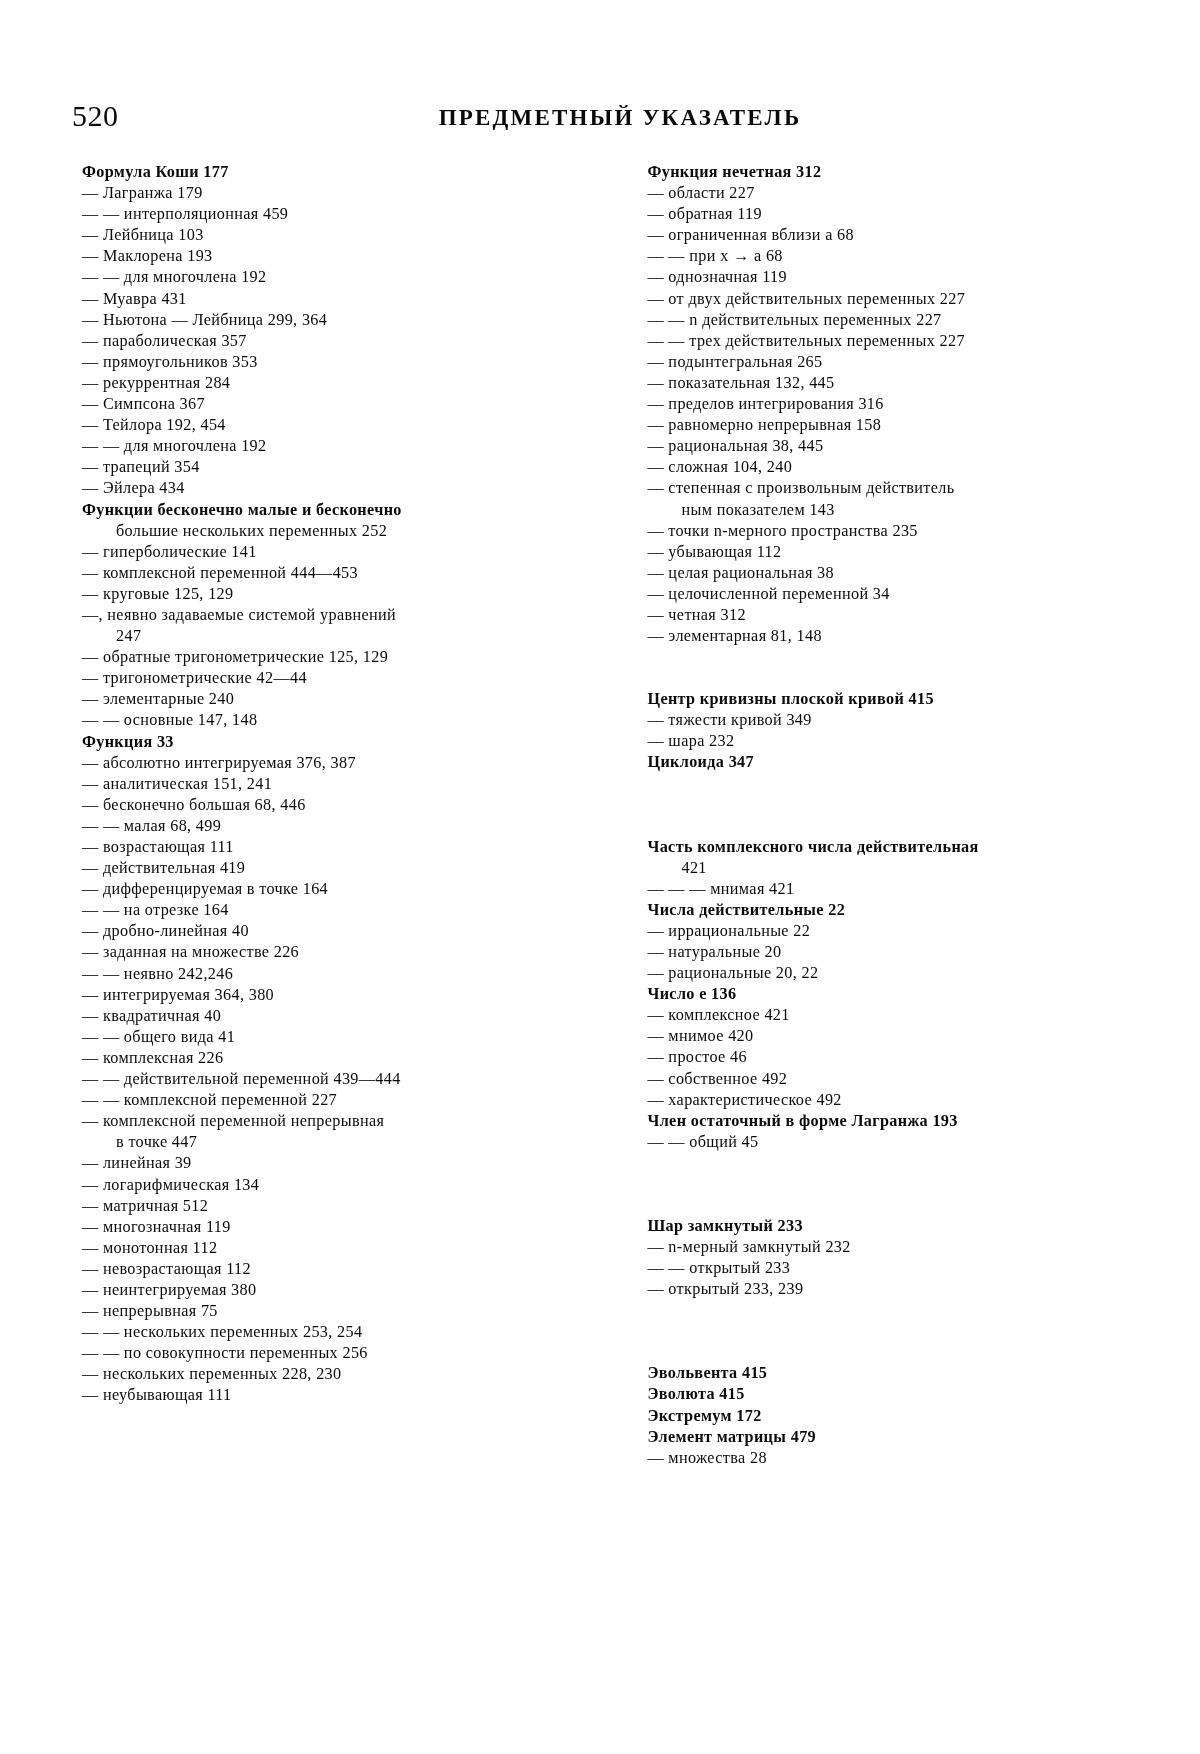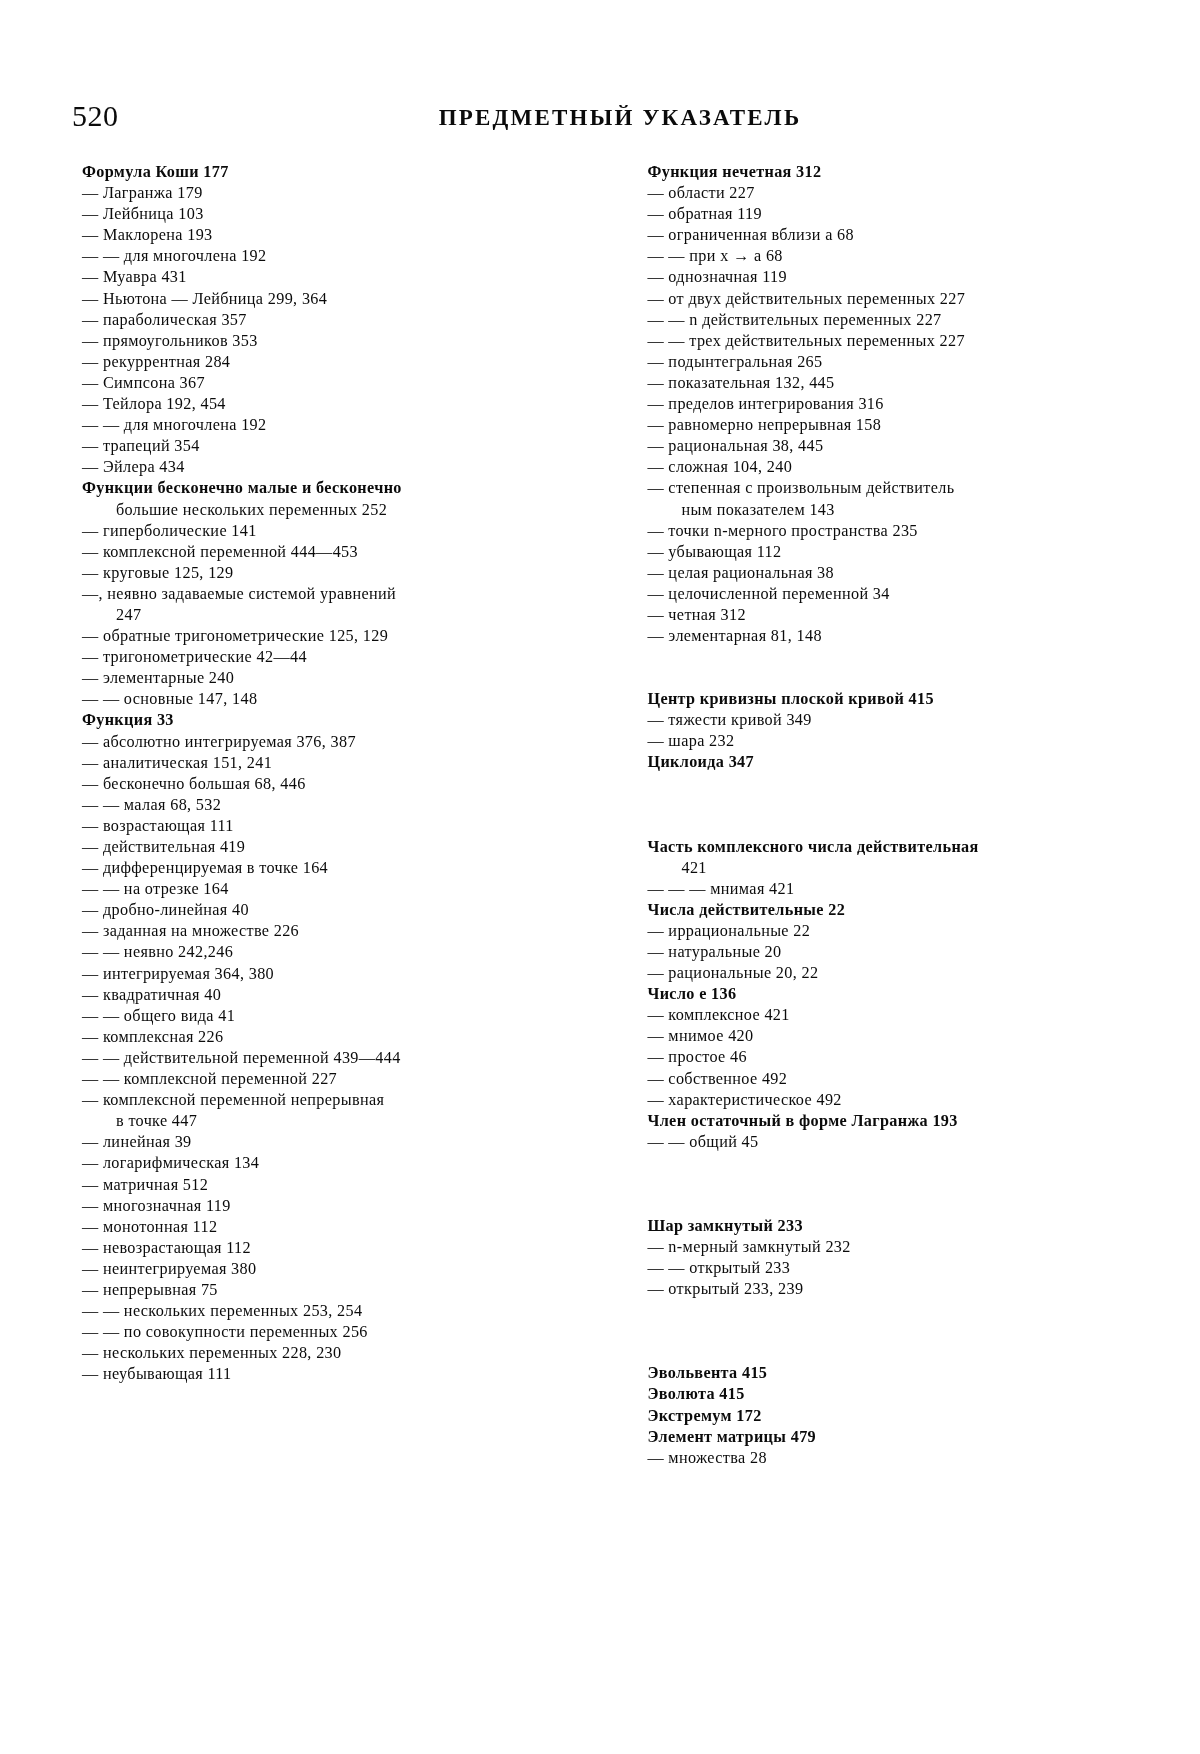--- a/index.html
+++ b/index.html
@@ -91,20 +91,21 @@
 
   <div class="header">
     <div class="page-number">520</div>
     <div class="header-title">ПРЕДМЕТНЫЙ УКАЗАТЕЛЬ</div>
   </div>
 
   <div class="columns">
     <div class="col col-left">
         <div class="entry head">Формула Коши 177</div>
         <div class="entry">— Лагранжа 179</div>
+        <div class="entry">— — интерполяционная 459</div>
         <div class="entry">— Лейбница 103</div>
         <div class="entry">— Маклорена 193</div>
         <div class="entry">— — для многочлена 192</div>
         <div class="entry">— Муавра 431</div>
         <div class="entry">— Ньютона — Лейбница 299, 364</div>
         <div class="entry">— параболическая 357</div>
         <div class="entry">— прямоугольников 353</div>
         <div class="entry">— рекуррентная 284</div>
         <div class="entry">— Симпсона 367</div>
         <div class="entry">— Тейлора 192, 454</div>
@@ -119,21 +120,21 @@
         <div class="entry">—, неявно задаваемые системой уравнений</div>
         <div class="entry cont">247</div>
         <div class="entry">— обратные тригонометрические 125, 129</div>
         <div class="entry">— тригонометрические 42—44</div>
         <div class="entry">— элементарные 240</div>
         <div class="entry">— — основные 147, 148</div>
         <div class="entry head">Функция 33</div>
         <div class="entry">— абсолютно интегрируемая 376, 387</div>
         <div class="entry">— аналитическая 151, 241</div>
         <div class="entry">— бесконечно большая 68, 446</div>
-        <div class="entry">— — малая 68, 532</div>
+        <div class="entry">— — малая 68, 499</div>
         <div class="entry">— возрастающая 111</div>
         <div class="entry">— действительная 419</div>
         <div class="entry">— дифференцируемая в точке 164</div>
         <div class="entry">— — на отрезке 164</div>
         <div class="entry">— дробно-линейная 40</div>
         <div class="entry">— заданная на множестве 226</div>
         <div class="entry">— — неявно 242,246</div>
         <div class="entry">— интегрируемая 364, 380</div>
         <div class="entry">— квадратичная 40</div>
         <div class="entry">— — общего вида 41</div>

